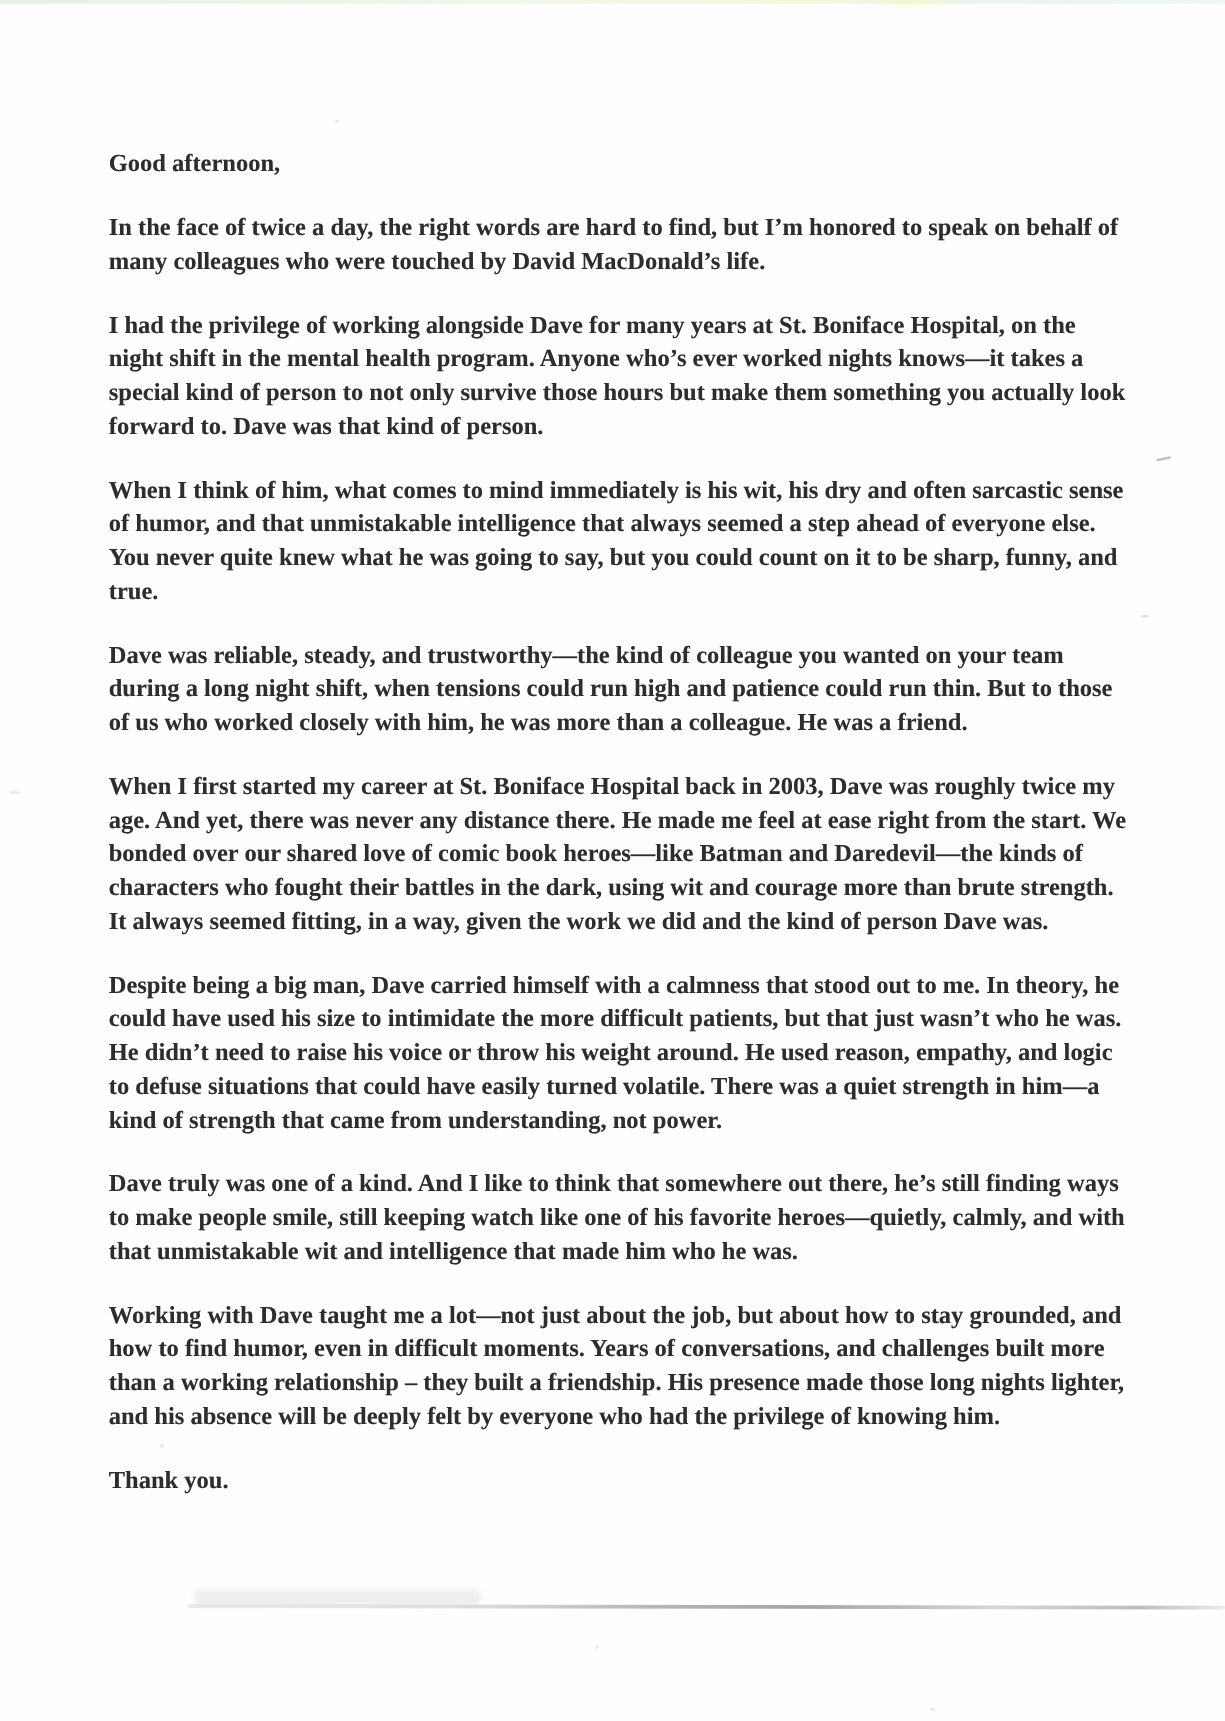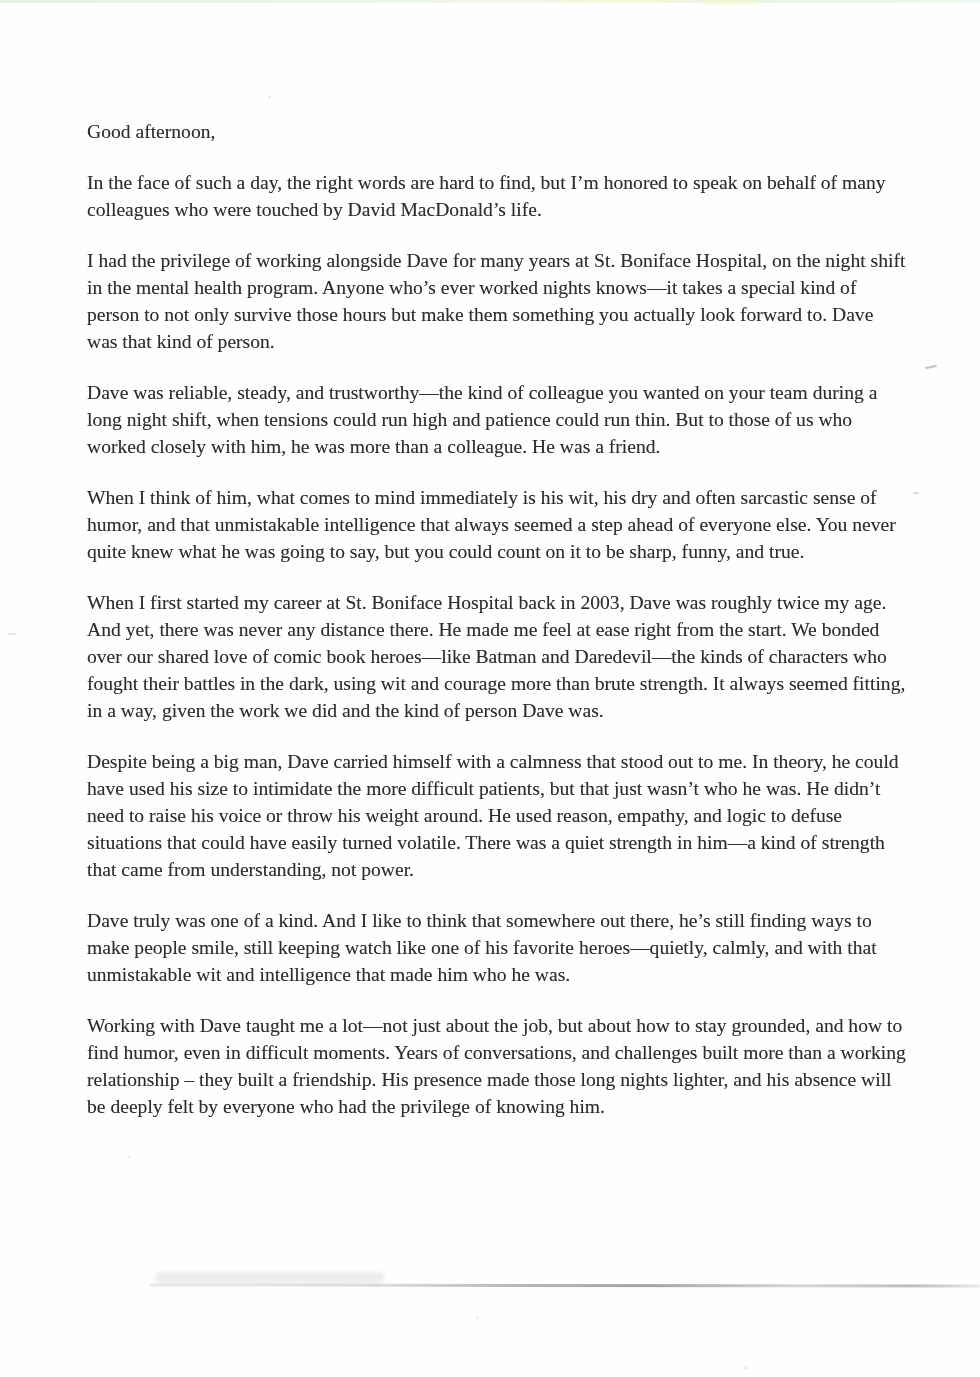--- a/index.html
+++ b/index.html
@@ -7,20 +7,21 @@
     padding: 0;
     background: #ffffff;
   }
   .page {
     position: relative;
     width: 980px;
     height: 1377px;
     background: #fefefe;
     overflow: hidden;
     font-family: "Liberation Serif", "DejaVu Serif", serif;
+    font-weight: bold;
   }
   
   .scan-edge-top {
     position: absolute;
     top: 0; left: 0;
     width: 100%;
     height: 3px;
     background: linear-gradient(to right,
       rgba(205,235,205,0.55) 0%,
       rgba(215,240,210,0.45) 40%,
@@ -92,28 +93,29 @@
 </head>
 <body>
 
 <div class="page">
 
   <div class="scan-edge-top"></div>
   <div class="scan-smudge-top"></div>
 
   <div class="letter">
     <p>Good afternoon,</p>
-    <p>In the face of such a day, the right words are hard to find, but I’m honored to speak on behalf of many colleagues who were touched by David MacDonald’s life.</p>
+    <p>In the face of twice a day, the right words are hard to find, but I’m honored to speak on behalf of many colleagues who were touched by David MacDonald’s life.</p>
     <p>I had the privilege of working alongside Dave for many years at St. Boniface Hospital, on the night shift in the mental health program. Anyone who’s ever worked nights knows—it takes a special kind of person to not only survive those hours but make them something you actually look forward to. Dave was that kind of person.</p>
+    <p>When I think of him, what comes to mind immediately is his wit, his dry and often sarcastic sense of humor, and that unmistakable intelligence that always seemed a step ahead of everyone else. You never quite knew what he was going to say, but you could count on it to be sharp, funny, and true.</p>
     <p>Dave was reliable, steady, and trustworthy—the kind of colleague you wanted on your team during a long night shift, when tensions could run high and patience could run thin. But to those of us who worked closely with him, he was more than a colleague. He was a friend.</p>
-    <p>When I think of him, what comes to mind immediately is his wit, his dry and often sarcastic sense of humor, and that unmistakable intelligence that always seemed a step ahead of everyone else. You never quite knew what he was going to say, but you could count on it to be sharp, funny, and true.</p>
     <p>When I first started my career at St. Boniface Hospital back in 2003, Dave was roughly twice my age. And yet, there was never any distance there. He made me feel at ease right from the start. We bonded over our shared love of comic book heroes—like Batman and Daredevil—the kinds of characters who fought their battles in the dark, using wit and courage more than brute strength. It always seemed fitting, in a way, given the work we did and the kind of person Dave was.</p>
     <p>Despite being a big man, Dave carried himself with a calmness that stood out to me. In theory, he could have used his size to intimidate the more difficult patients, but that just wasn’t who he was. He didn’t need to raise his voice or throw his weight around. He used reason, empathy, and logic to defuse situations that could have easily turned volatile. There was a quiet strength in him—a kind of strength that came from understanding, not power.</p>
     <p>Dave truly was one of a kind. And I like to think that somewhere out there, he’s still finding ways to make people smile, still keeping watch like one of his favorite heroes—quietly, calmly, and with that unmistakable wit and intelligence that made him who he was.</p>
     <p>Working with Dave taught me a lot—not just about the job, but about how to stay grounded, and how to find humor, even in difficult moments. Years of conversations, and challenges built more than a working relationship – they built a friendship. His presence made those long nights lighter, and his absence will be deeply felt by everyone who had the privilege of knowing him.</p>
+    <p>Thank you.</p>
   </div>
 
   <div class="speck tilde" style="left:925px; top:366px;"></div>
   <div class="speck" style="left:913px; top:492px; width:6px; height:2px; opacity:0.5;"></div>
   <div class="speck" style="left:268px; top:96px; width:3px; height:2px; opacity:0.4;"></div>
   <div class="speck" style="left:8px; top:633px; width:8px; height:2px; opacity:0.35;"></div>
   <div class="speck" style="left:128px; top:1155px; width:3px; height:3px; opacity:0.35;"></div>
   <div class="speck" style="left:476px; top:1316px; width:3px; height:3px; opacity:0.3;"></div>
   <div class="speck" style="left:744px; top:1366px; width:4px; height:3px; opacity:0.3;"></div>
 

